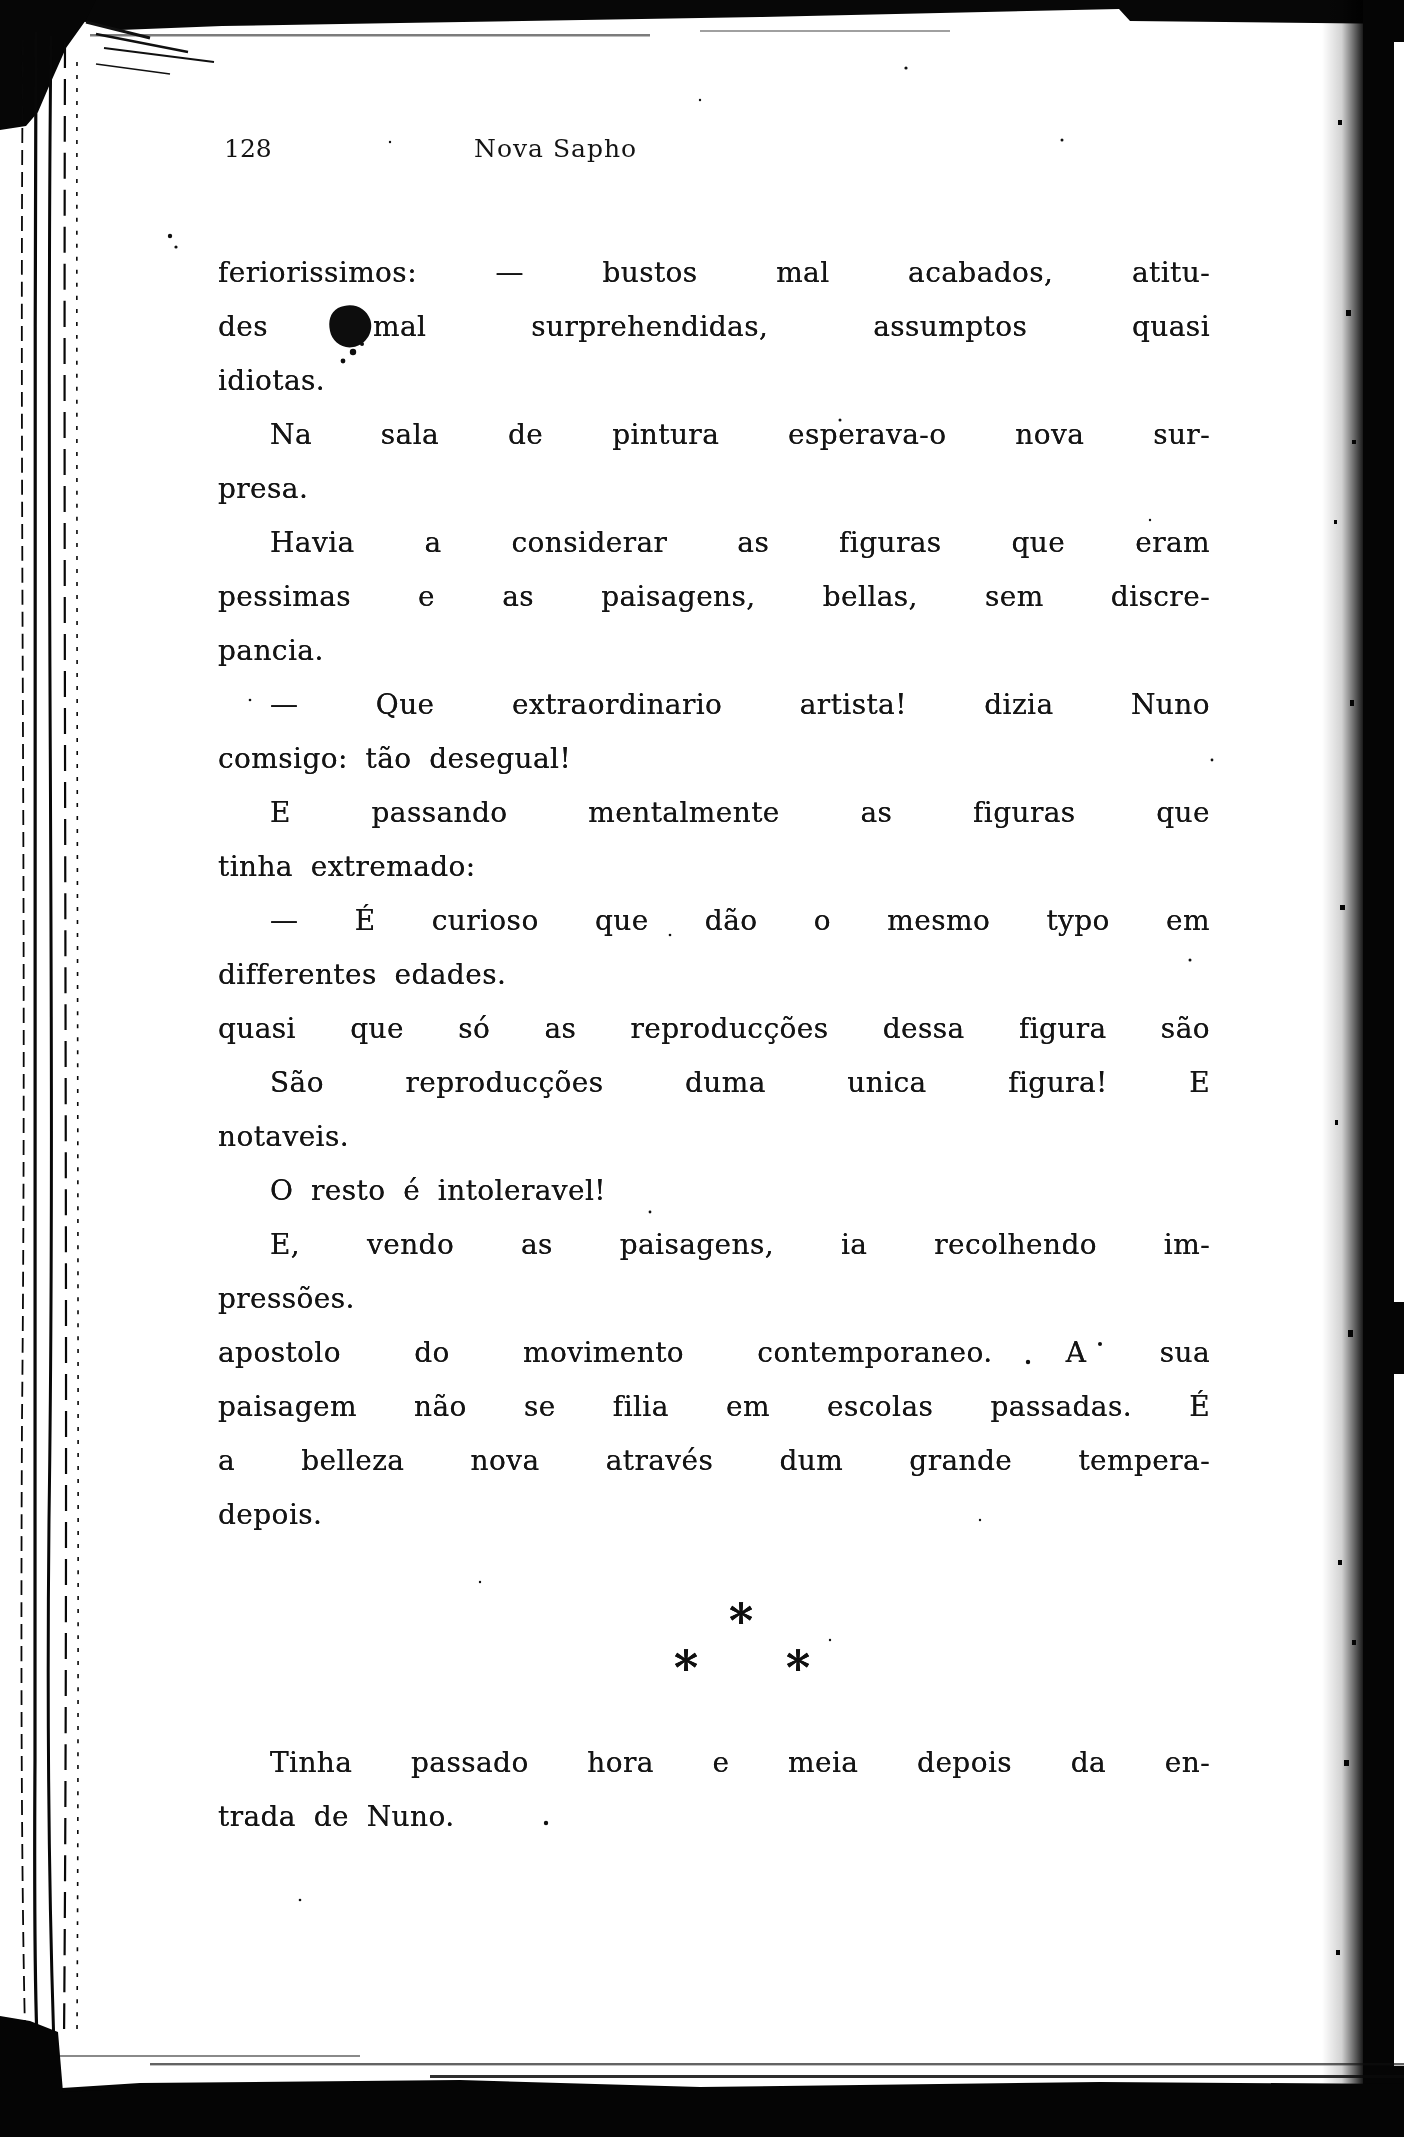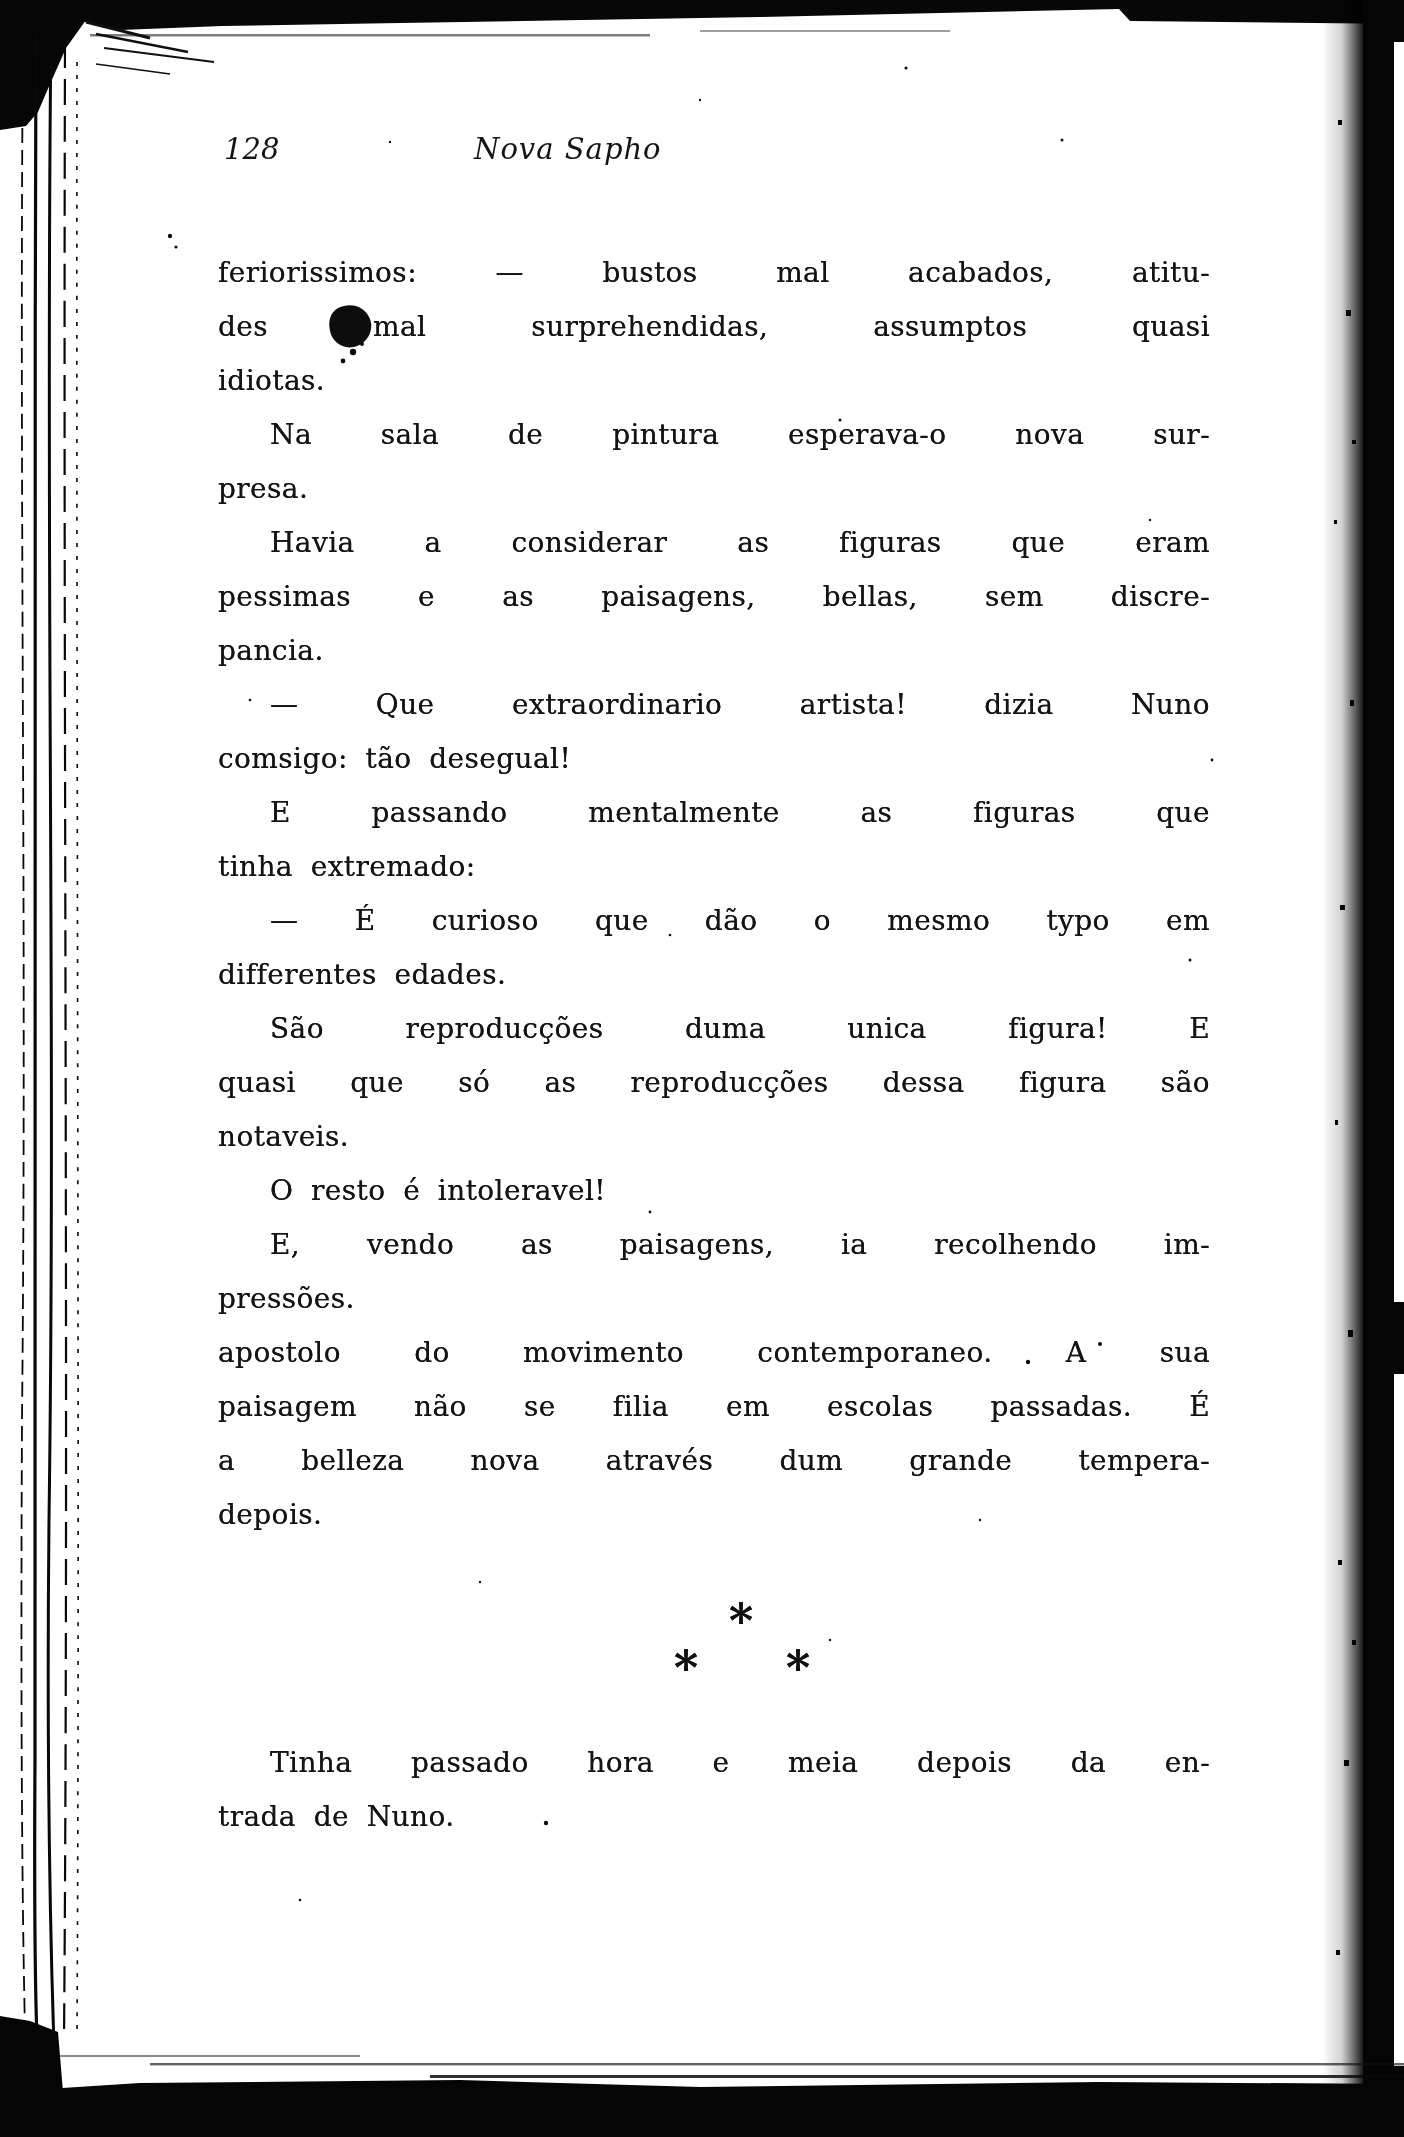--- a/index.html
+++ b/index.html
@@ -1,20 +1,20 @@
 <!DOCTYPE html>
 <html><head>
 <meta charset="utf-8">
 <style>
   html,body{margin:0;padding:0;background:#888;}
   .scan{
     position:relative;width:1404px;height:2137px;background:#ffffff;overflow:hidden;
     font-family:"DejaVu Serif","Liberation Serif",serif;color:#141414;
   }
-  .hdr{position:absolute;font-size:29px;line-height:38px;letter-spacing:1px;font-style:italic;}
+  .hdr{position:absolute;font-size:25px;line-height:38px;letter-spacing:1px;}
   .pagenum{left:224px;top:130px;letter-spacing:0px;}
   .title{left:474px;top:130px;text-align:center;}
   .bodytext{position:absolute;left:218px;top:246px;width:992px;}
   .closingtext{position:absolute;left:218px;top:1736px;width:992px;}
   .ln{
     height:54px;line-height:54px;font-size:28px;word-spacing:0.30em;letter-spacing:0.4px;
     text-shadow:0 0 0.6px rgba(10,10,10,0.85);
   }
   .jf{text-align:justify;text-align-last:justify;text-justify:inter-word;}
   .ind{text-indent:52px;}
@@ -43,22 +43,22 @@
     <div class="ln">presa.</div>
     <div class="ln jf ind">Havia a considerar as figuras que eram</div>
     <div class="ln jf">pessimas e as paisagens, bellas, sem discre-</div>
     <div class="ln">pancia.</div>
     <div class="ln jf ind">— Que extraordinario artista! dizia Nuno</div>
     <div class="ln">comsigo: tão desegual!</div>
     <div class="ln jf ind">E passando mentalmente as figuras que</div>
     <div class="ln">tinha extremado:</div>
     <div class="ln jf ind">— É curioso que dão o mesmo typo em</div>
     <div class="ln">differentes edades.</div>
+    <div class="ln jf">quasi que só as reproducções dessa figura são</div>
     <div class="ln jf ind">São reproducções duma unica figura! E</div>
-    <div class="ln jf">quasi que só as reproducções dessa figura são</div>
     <div class="ln">notaveis.</div>
     <div class="ln ind">O resto é intoleravel!</div>
     <div class="ln jf ind">E, vendo as paisagens, ia recolhendo im-</div>
     <div class="ln">pressões.</div>
     <div class="ln jf">apostolo do movimento contemporaneo. A sua</div>
     <div class="ln jf">paisagem não se filia em escolas passadas. É</div>
     <div class="ln jf">a belleza nova através dum grande tempera-</div>
     <div class="ln">depois.</div>
   </div>
 

